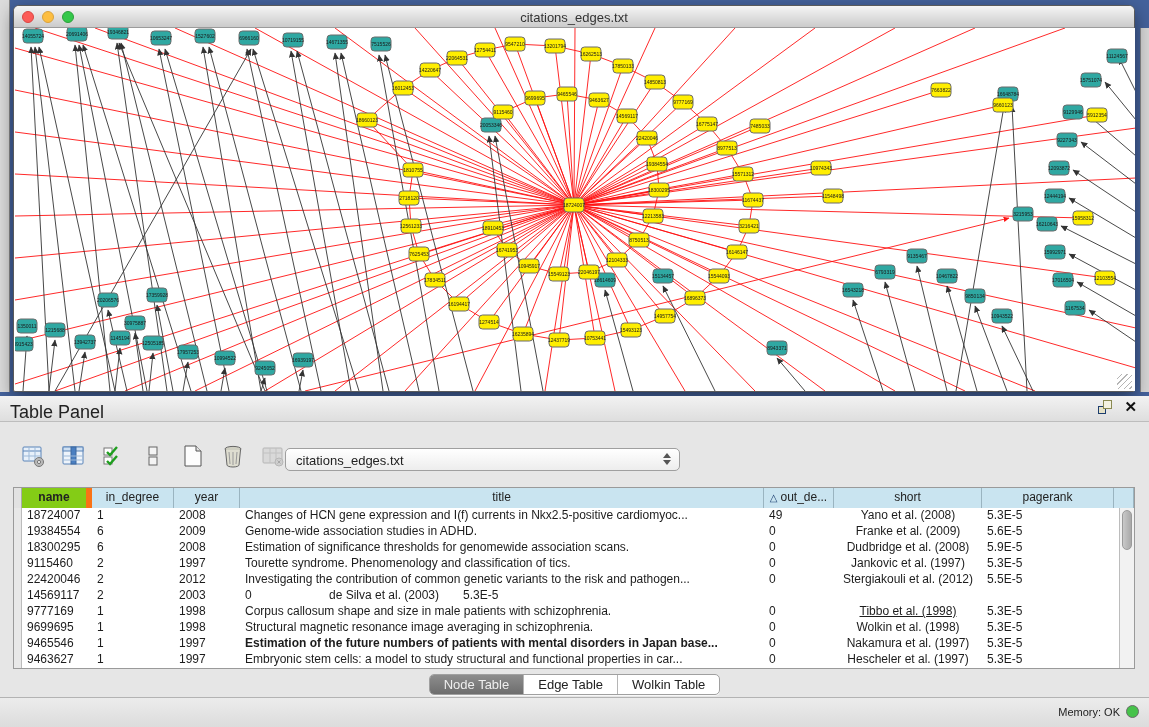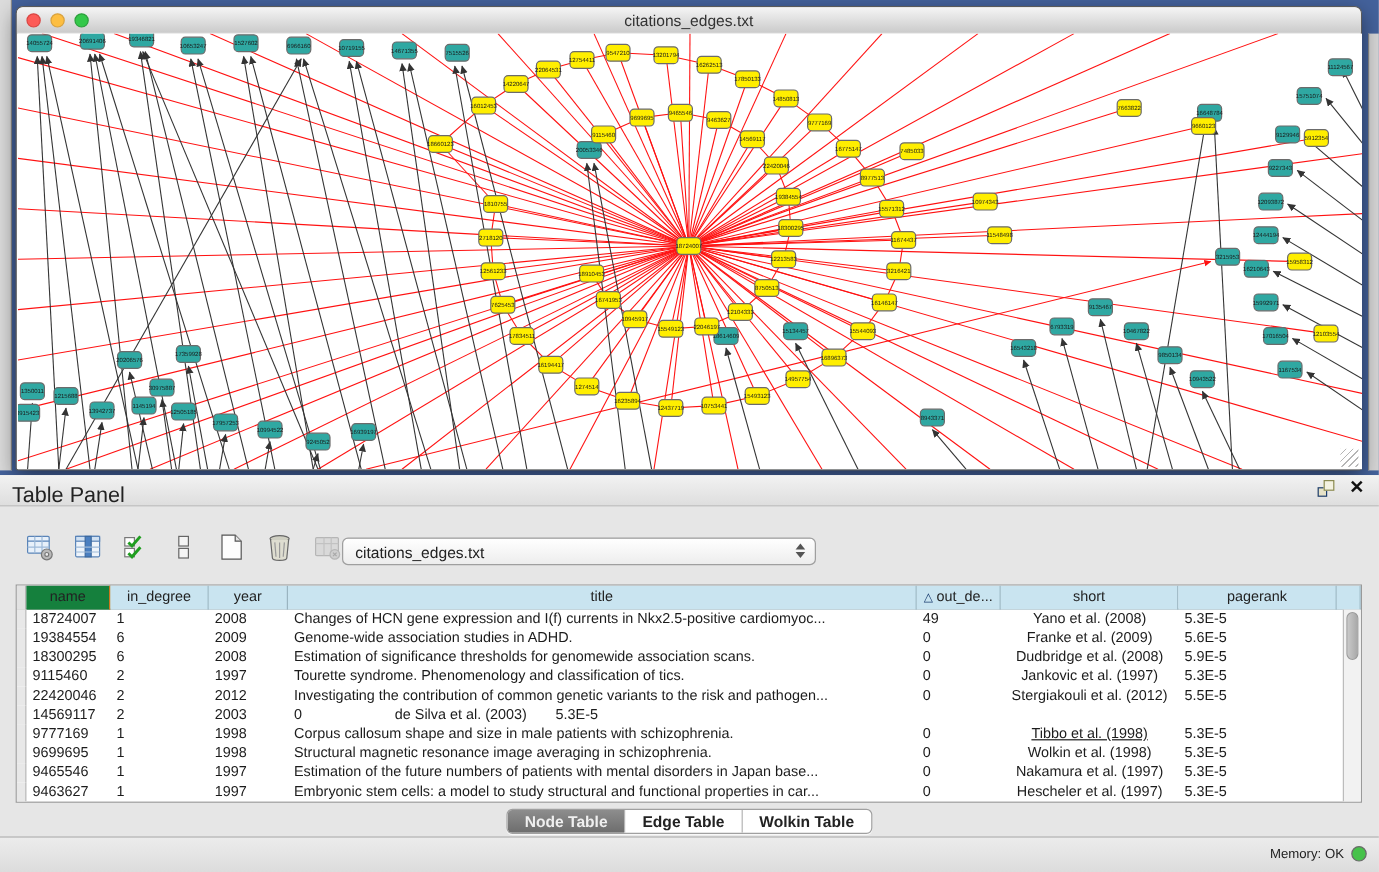--- a/index.html
+++ b/index.html
@@ -55,37 +55,37 @@
   .tri-up { width:0; height:0; border-left:4px solid transparent; border-right:4px solid transparent; border-bottom:5px solid #555; }
   .tri-dn { width:0; height:0; border-left:4px solid transparent; border-right:4px solid transparent; border-top:5px solid #555; }
 
   
   .data-table { position:absolute; left:13px; top:91px; width:1122px; height:182px;
     background:#fff; border:1px solid #9a9a9a; overflow:hidden; }
   .thead { display:flex; height:20px; border-bottom:1px solid #8f8f8f; }
   .th { height:20px; font-size:12px; color:#222; text-align:center; line-height:19px;
     background:#c9e4f0; border-right:1px solid #9ab4c0; overflow:hidden; white-space:nowrap; }
   .th.gutter { background:#e2e2e2; border-right:1px solid #aaa; }
-  .th.gray { background:#15803d; border-right:1px solid #f97316; }
+  .th.gray { background:#84cc16; border-right:6px solid #f97316;font-weight:bold; }
   .sort-tri { color:#1a3c6e; font-size:10px; margin-right:3px; }
   .tbody { position:absolute; left:0; top:20px; right:15px; bottom:0; }
   .tr { display:flex; height:16px; }
   .td { height:16px; font-size:12px; color:#1c1c1c; line-height:15px;
     overflow:hidden; white-space:nowrap; padding-left:5px; }
   .td.gutter { background:#e8e8e8; border-right:1px solid #bbb; padding:0; }
   .td.center { text-align:center; padding-left:0; }
   .vscroll { position:absolute; right:0; top:20px; width:15px; bottom:0;
     background:#f2f2f2; border-left:1px solid #bcbcbc; }
   .vthumb { position:absolute; left:2px; top:2px; width:10px; height:40px;
     background:linear-gradient(90deg,#c9c9c9,#a9a9a9); border-radius:5px; border:1px solid #9a9a9a; }
 
   
   .table-tabs { position:absolute; left:0; right:0; top:278px; display:flex; justify-content:center; }
   .seg { display:flex; border:1px solid #a0a0a0; border-radius:5px; overflow:hidden;
-    background:#fff; height:21px; box-shadow:0 1px 0 rgba(255,255,255,.7);font-weight:bold; }
+    background:#fff; height:21px; box-shadow:0 1px 0 rgba(255,255,255,.7); }
   .seg-btn { font-size:13px; color:#222; padding:0 14px; line-height:20px; border-right:1px solid #b5b5b5; }
   .seg-btn:last-child { border-right:none; }
   .seg-btn.sel { background:linear-gradient(#8d8d8d,#6d6d6d); color:#efefef; }
 
   
   .status-bar { position:absolute; left:0; top:301px; width:1149px; height:30px;
     background:linear-gradient(#ececec,#dcdcdc); border-top:1px solid #b3b3b3; }
   .status-right { position:absolute; right:10px; top:7px; display:flex; align-items:center; gap:6px; }
   .mem-label { font-size:11px; color:#222; }
   .mem-dot { width:13px; height:13px; border-radius:50%; border:1px solid #6b6b6b; }
@@ -900,21 +900,21 @@
           <div class="td" style="width: 524px;">Structural magnetic resonance image averaging in schizophrenia.</div>
           <div class="td" style="width: 70px;">0</div>
           <div class="td center" style="width: 148px;">Wolkin et al. (1998)</div>
           <div class="td" style="width: 132px;">5.3E-5</div>
         </div>
         <div class="tr">
           <div class="td gutter" style="width: 8px;"></div>
           <div class="td" style="width: 70px;">9465546</div>
           <div class="td" style="width: 82px;">1</div>
           <div class="td" style="width: 66px;">1997</div>
-          <div class="td" style="width: 524px;">Estimation of the future numbers of patients with mental disorders in Japan base...</div>
+          <div class="td" style="width: 524px; font-weight: bold;">Estimation of the future numbers of patients with mental disorders in Japan base...</div>
           <div class="td" style="width: 70px;">0</div>
           <div class="td center" style="width: 148px;">Nakamura et al. (1997)</div>
           <div class="td" style="width: 132px;">5.3E-5</div>
         </div>
         <div class="tr">
           <div class="td gutter" style="width: 8px;"></div>
           <div class="td" style="width: 70px;">9463627</div>
           <div class="td" style="width: 82px;">1</div>
           <div class="td" style="width: 66px;">1997</div>
           <div class="td" style="width: 524px;">Embryonic stem cells: a model to study structural and functional properties in car...</div>

